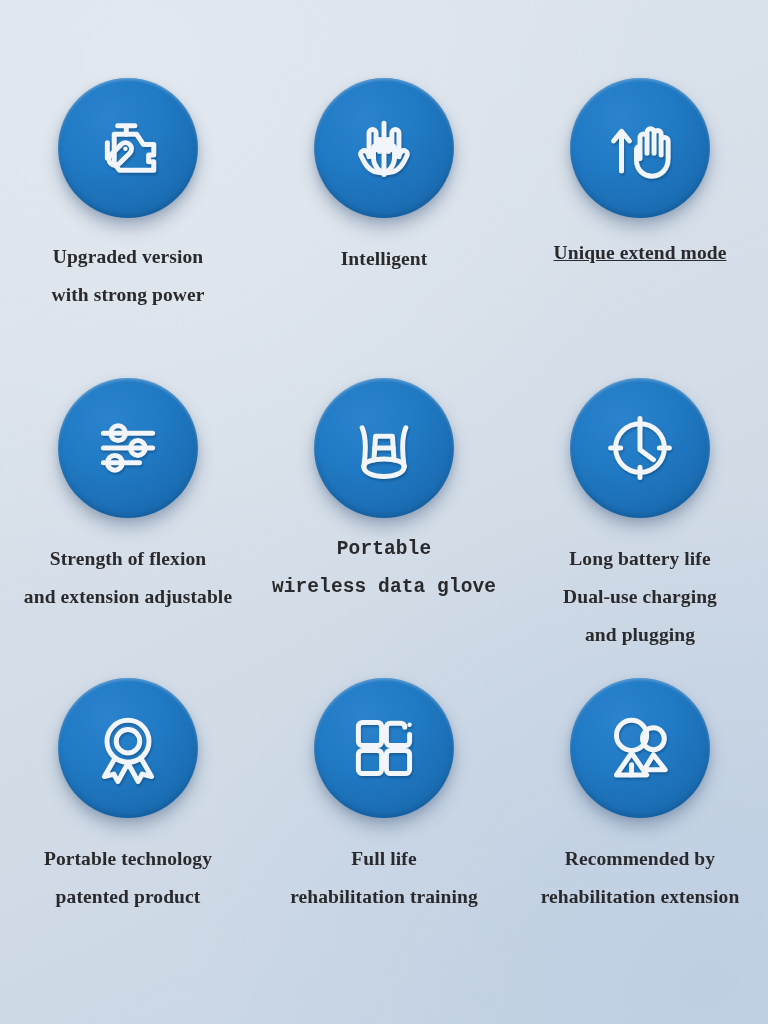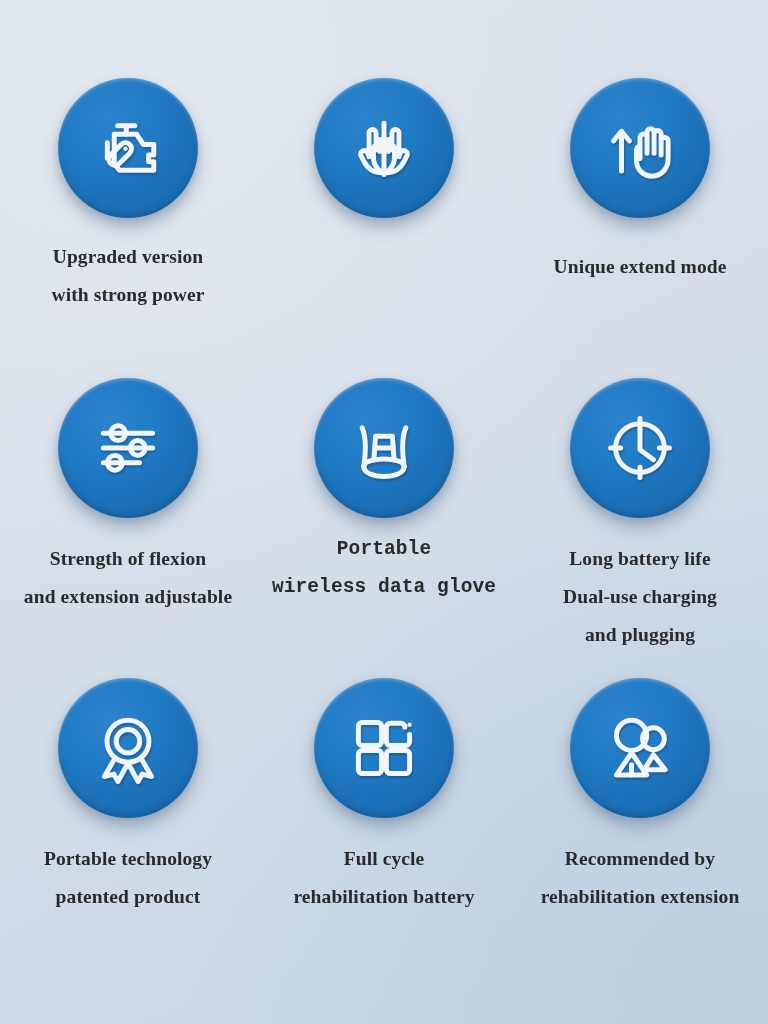--- a/index.html
+++ b/index.html
@@ -92,21 +92,21 @@
     line-height: 1.95;
     letter-spacing: 0.1px;
     white-space: nowrap;
   }
   .caption .line {
     display: block;
   }
 
   
   .cell.r1c1 .caption { margin-top: 20px; }
-  .cell.r1c3 .caption { margin-top: 30px; }
+  .cell.r1c3 .caption { margin-top: 16px; text-decoration: underline; }
   .cell.r2c2 .caption { margin-top: 12px; font-family: Liberation Mono, monospace; }
   .cell.r3c3 .caption { }
 </style>
 </head>
 <body>
 
 <div id="feature-board">
   <div class="grid">
 
     <div class="cell r1c1">
@@ -133,20 +133,21 @@
           <svg viewBox="0 0 100 100" width="88" height="88" aria-hidden="true">
             <line x1="50" y1="22" x2="50" y2="80" stroke-width="3.4"></line>
 
             <path d="M33 60 L33 33 A4 4 0 0 1 41 33 L41 52 M41 48 L41 43 A3.6 3.6 0 0 1 48 43 L48 52 M48 50 L48 46 A3.6 3.6 0 0 1 55 46 L55 54 M55 53 L55 50 A3.6 3.6 0 0 1 62 50 L62 60 C62 70 56 78 46 78 C36 78 30 71 27 65 L24 59 A4 4 0 0 1 31 55 L33 59"></path>
 
             <path d="M67 60 L67 33 A4 4 0 0 0 59 33 L59 52 M59 48 L59 43 A3.6 3.6 0 0 0 52 43 L52 52 M52 50 L52 46 A3.6 3.6 0 0 0 45 46 L45 54 M45 53 L45 50 A3.6 3.6 0 0 0 38 50 L38 60 C38 70 44 78 54 78 C64 78 70 71 73 65 L76 59 A4 4 0 0 0 69 55 L67 59"></path>
           </svg>
         </span>
       </div>
       <div class="caption">
+        <span class="line">Intelligent</span>
       </div>
     </div>
 
     <div class="cell r1c3">
       <div class="badge">
         <span>
           <svg viewBox="0 0 100 100" width="88" height="88" aria-hidden="true">
             <path d="M29 76 L29 32"></path>
             <path d="M20 42 L29 31 L38 42"></path>
             <path d="M50 62 L50 38 A4 4 0 0 1 58 38 L58 56 M58 50 L58 32 A4 4 0 0 1 66 32 L66 56 M66 50 L66 34 A4 4 0 0 1 74 34 L74 58 M74 52 L74 42 A4 4 0 0 1 82 42 L82 62 C82 74 74 82 64 82 C54 82 46 75 46 64 L46 52 A4 4 0 0 1 50 48"></path>
@@ -239,22 +240,22 @@
           <svg viewBox="0 0 100 100" width="80" height="80" aria-hidden="true">
             <rect x="18" y="18" width="29" height="29" rx="5" stroke-width="6.5"></rect>
             <rect x="18" y="53" width="29" height="29" rx="5" stroke-width="6.5"></rect>
             <rect x="53" y="53" width="29" height="29" rx="5" stroke-width="6.5"></rect>
             <path d="M76 24 A5 5 0 0 0 71 19 L58 19 A5 5 0 0 0 53 24 L53 42 A5 5 0 0 0 58 47 L77 47 A5 5 0 0 0 82 42 L82 33" stroke-width="6.5"></path>
             <circle cx="82" cy="21" r="2.8" class="solid"></circle>
           </svg>
         </span>
       </div>
       <div class="caption">
-        <span class="line">Full cycle</span>
-        <span class="line">rehabilitation battery</span>
+        <span class="line">Full life</span>
+        <span class="line">rehabilitation training</span>
       </div>
     </div>
 
     <div class="cell r3c3">
       <div class="badge">
         <span>
           <svg viewBox="0 0 100 100" width="84" height="84" aria-hidden="true">
             <circle cx="66" cy="39" r="13" stroke-width="5.5"></circle>
             <path d="M55 76 L66 58 L80 76 Z" stroke-width="5.5"></path>
             <circle cx="40" cy="35" r="18" stroke-width="6"></circle>

